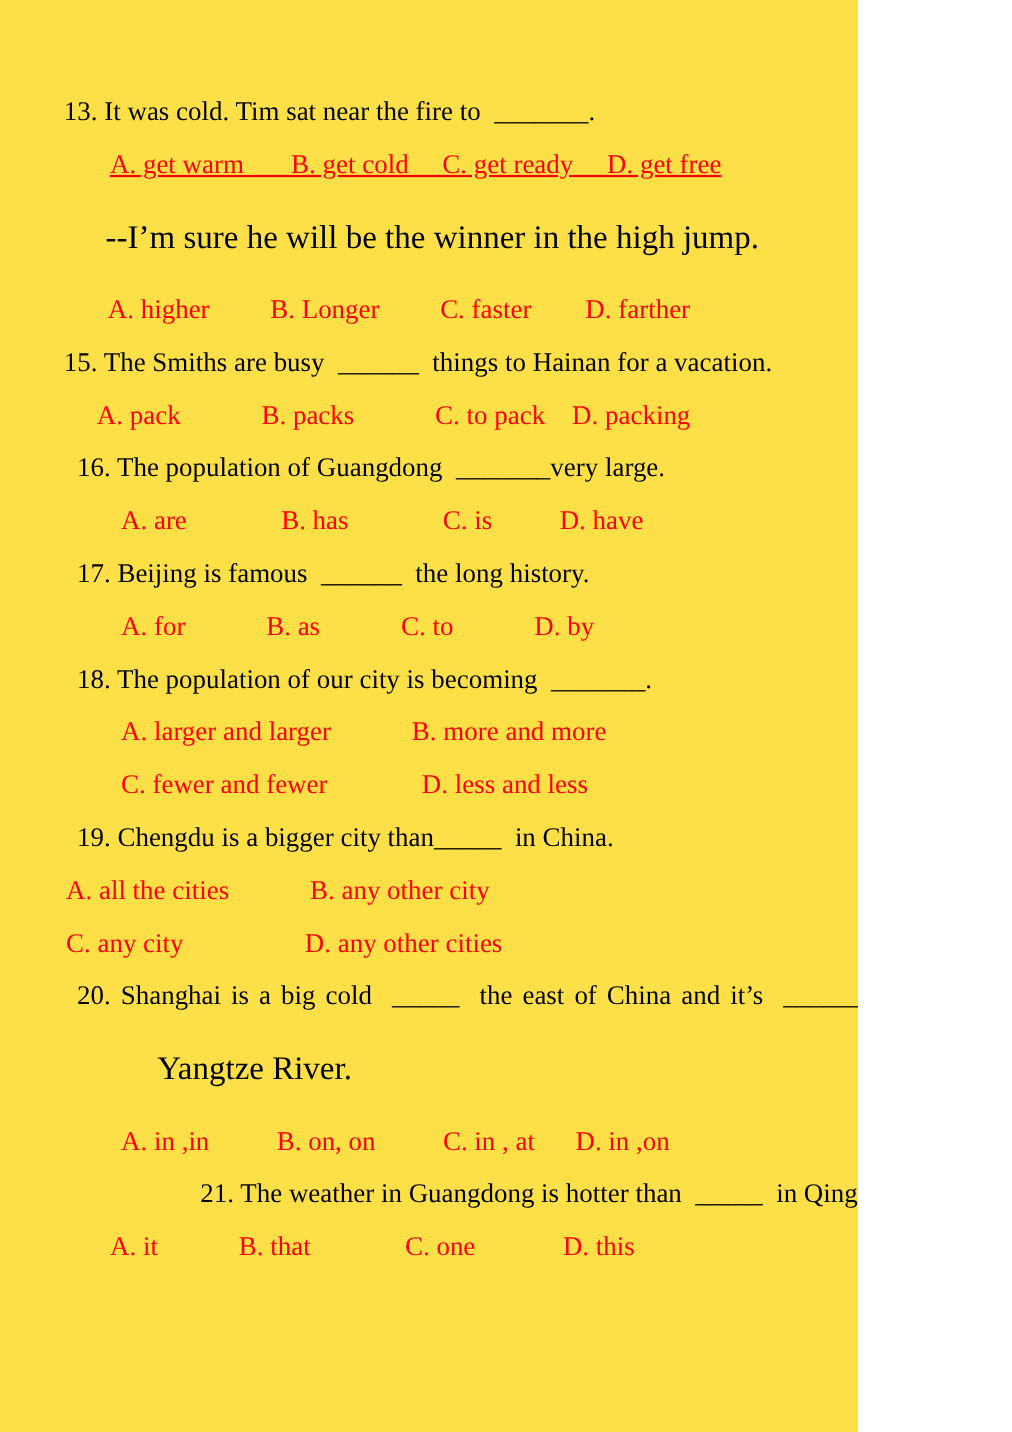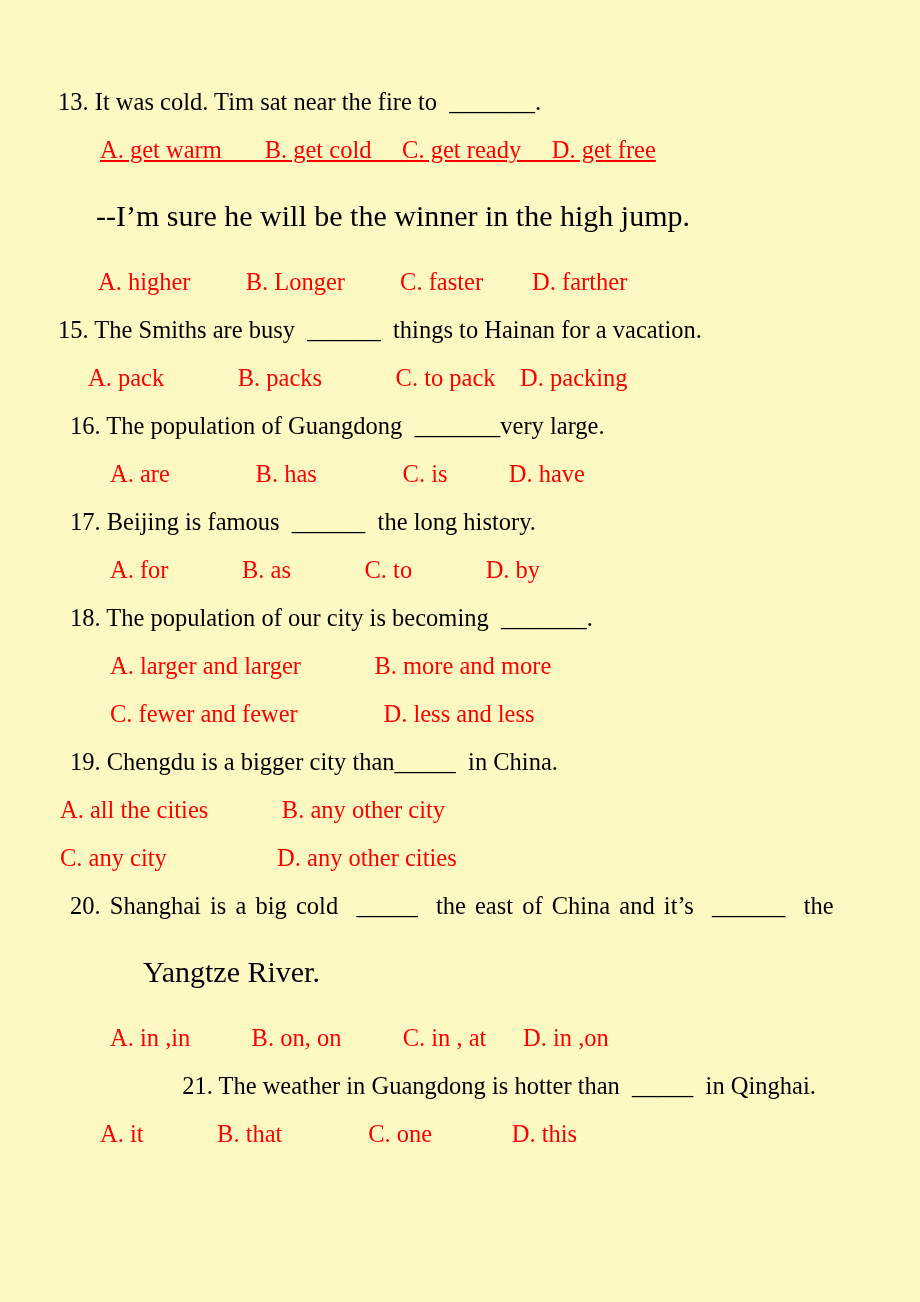--- a/index.html
+++ b/index.html
@@ -6,23 +6,23 @@
     margin: 0;
     padding: 0;
     background: #ffffff;
   }
   body {
     font-family: "Liberation Serif", "DejaVu Serif", serif;
     color: #000000;
   }
   #page {
     position: relative;
-    width: 920px;
+    width: 780px;
     height: 1302px;
-    background: #fef9c3;
+    background: #fde047;
     overflow: hidden;
   }
   .worksheet {
     position: absolute;
     left: 0;
     top: 0;
     width: 920px;
   }
   .q-block {
     margin: 0;

